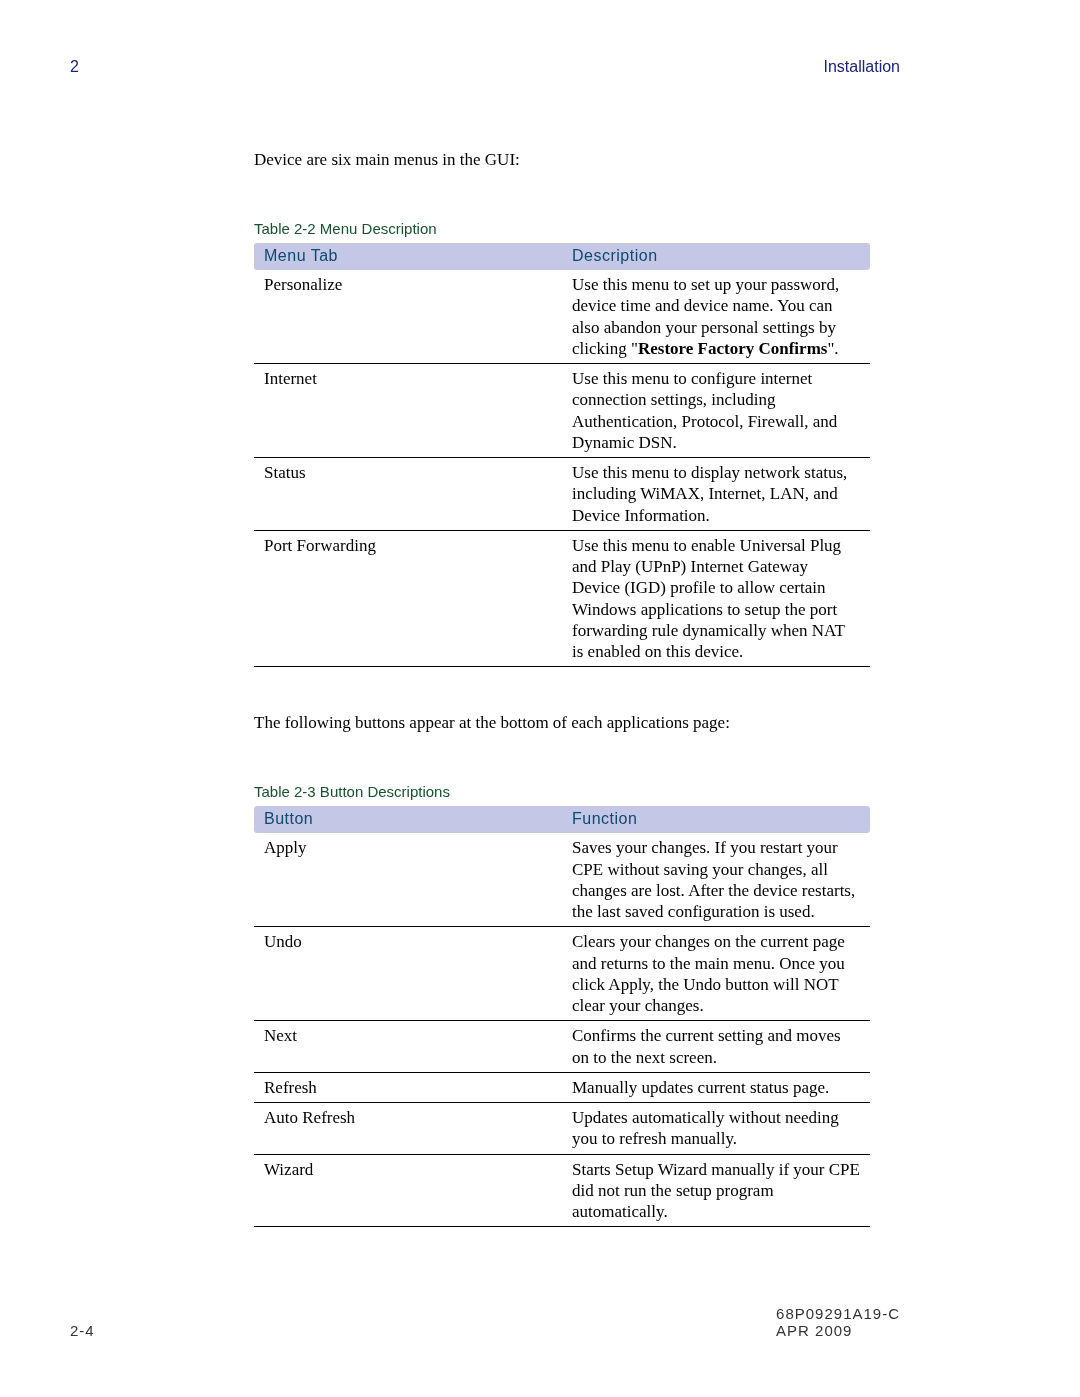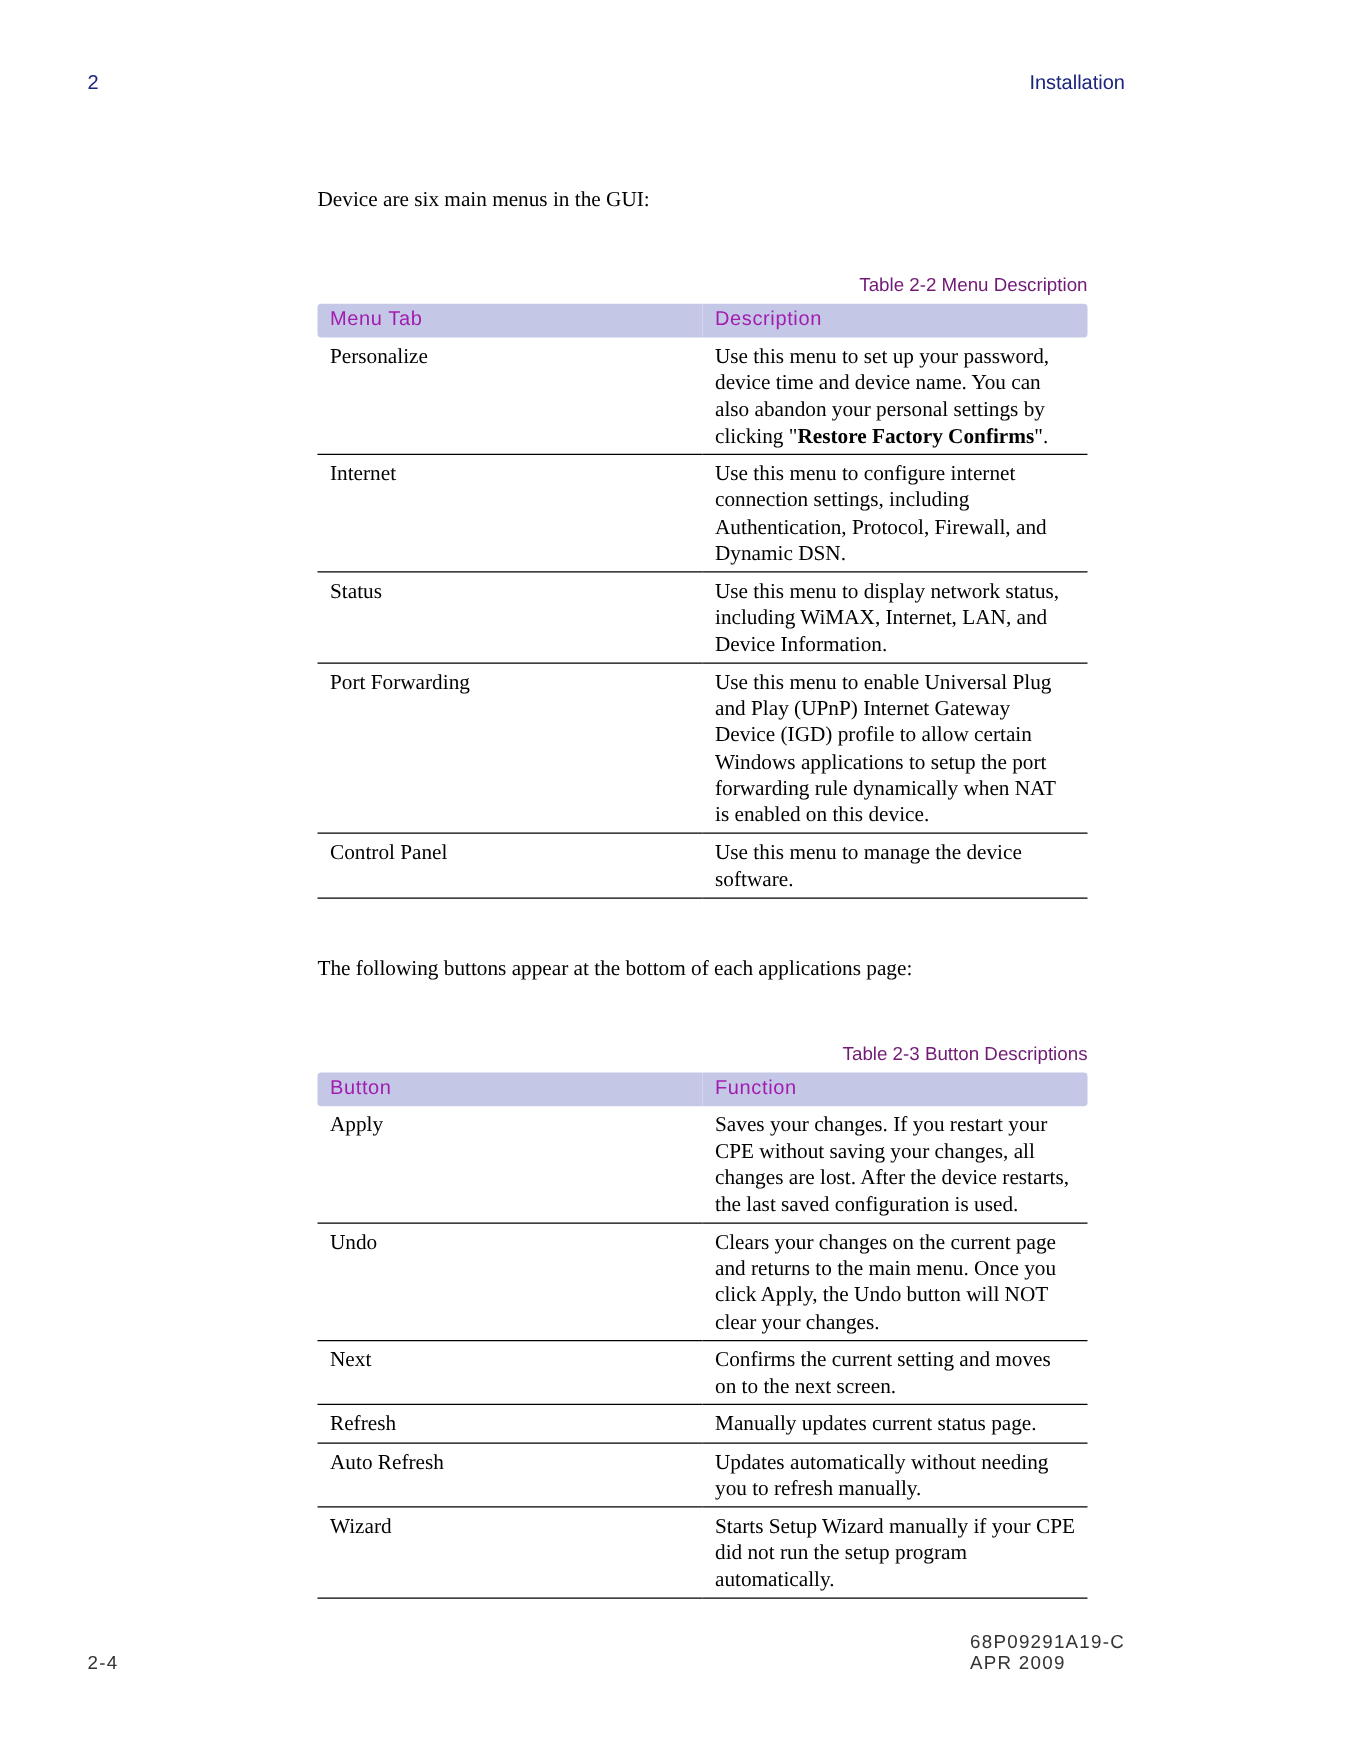--- a/index.html
+++ b/index.html
@@ -35,32 +35,31 @@
     margin-left: 194px;
     margin-right: 150px;
   }
   .intro {
     font-size: 17px;
     margin: 0 0 50px 0;
   }
   .table-caption {
     font-family: Arial, Helvetica, sans-serif;
     font-size: 15px;
-    color: #701a75;
+    color: #14532d;
     margin: 0 0 6px 0;
-    text-align: right;
   }
   table {
     width: 100%;
     border-collapse: collapse;
     margin-bottom: 46px;
   }
   thead th {
     background: #c4c8e6;
-    color: #a21caf;
+    color: #0c4a6e;
     font-family: Arial, Helvetica, sans-serif;
     font-weight: normal;
     font-size: 16px;
     text-align: left;
     padding: 4px 10px 5px 10px;
     letter-spacing: 0.5px;
   }
   thead th:first-child {
     border-radius: 3px 0 0 3px;
   }
@@ -133,24 +132,20 @@
           <td>Use this menu to configure internet connection settings, including Authentication, Protocol, Firewall, and Dynamic DSN.</td>
         </tr>
         <tr>
           <td class="col-label">Status</td>
           <td>Use this menu to display network status, including WiMAX, Internet, LAN, and Device Information.</td>
         </tr>
         <tr>
           <td class="col-label">Port Forwarding</td>
           <td>Use this menu to enable Universal Plug and Play (UPnP) Internet Gateway Device (IGD) profile to allow certain Windows applications to setup the port forwarding rule dynamically when NAT is enabled on this device.</td>
         </tr>
-        <tr>
-          <td class="col-label">Control Panel</td>
-          <td>Use this menu to manage the device software.</td>
-        </tr>
       </tbody>
     </table>
 
     <p class="intro">The following buttons appear at the bottom of each applications page:</p>
 
     <p class="table-caption">Table 2-3 Button Descriptions</p>
 
     <table>
       <thead>
         <tr>

